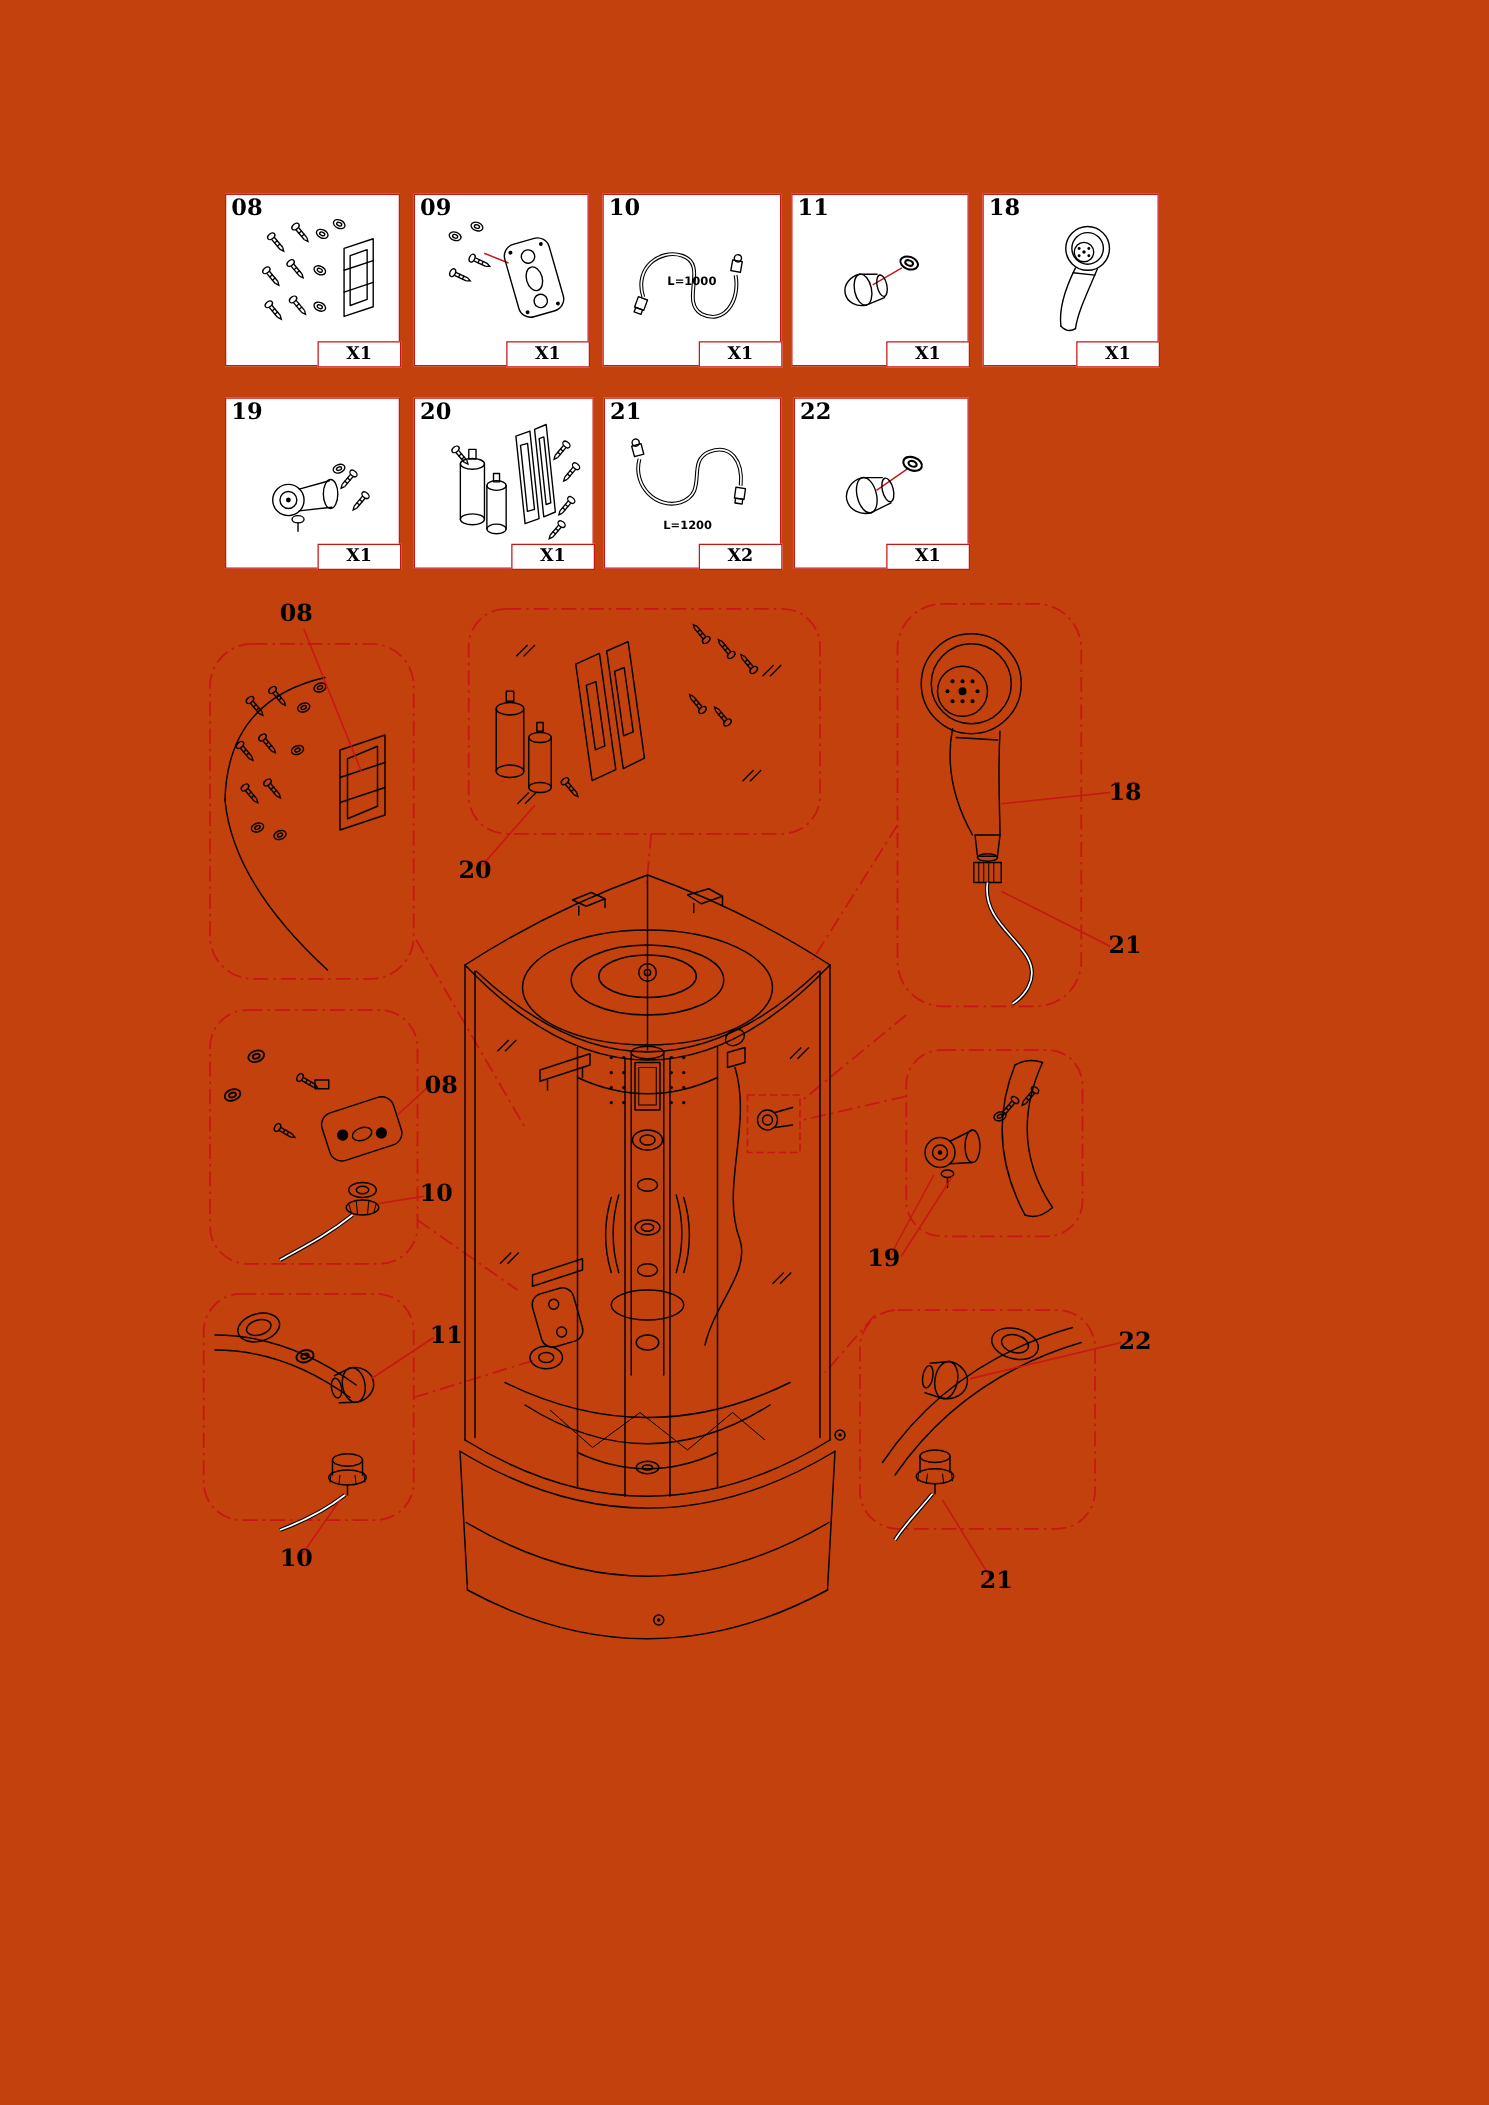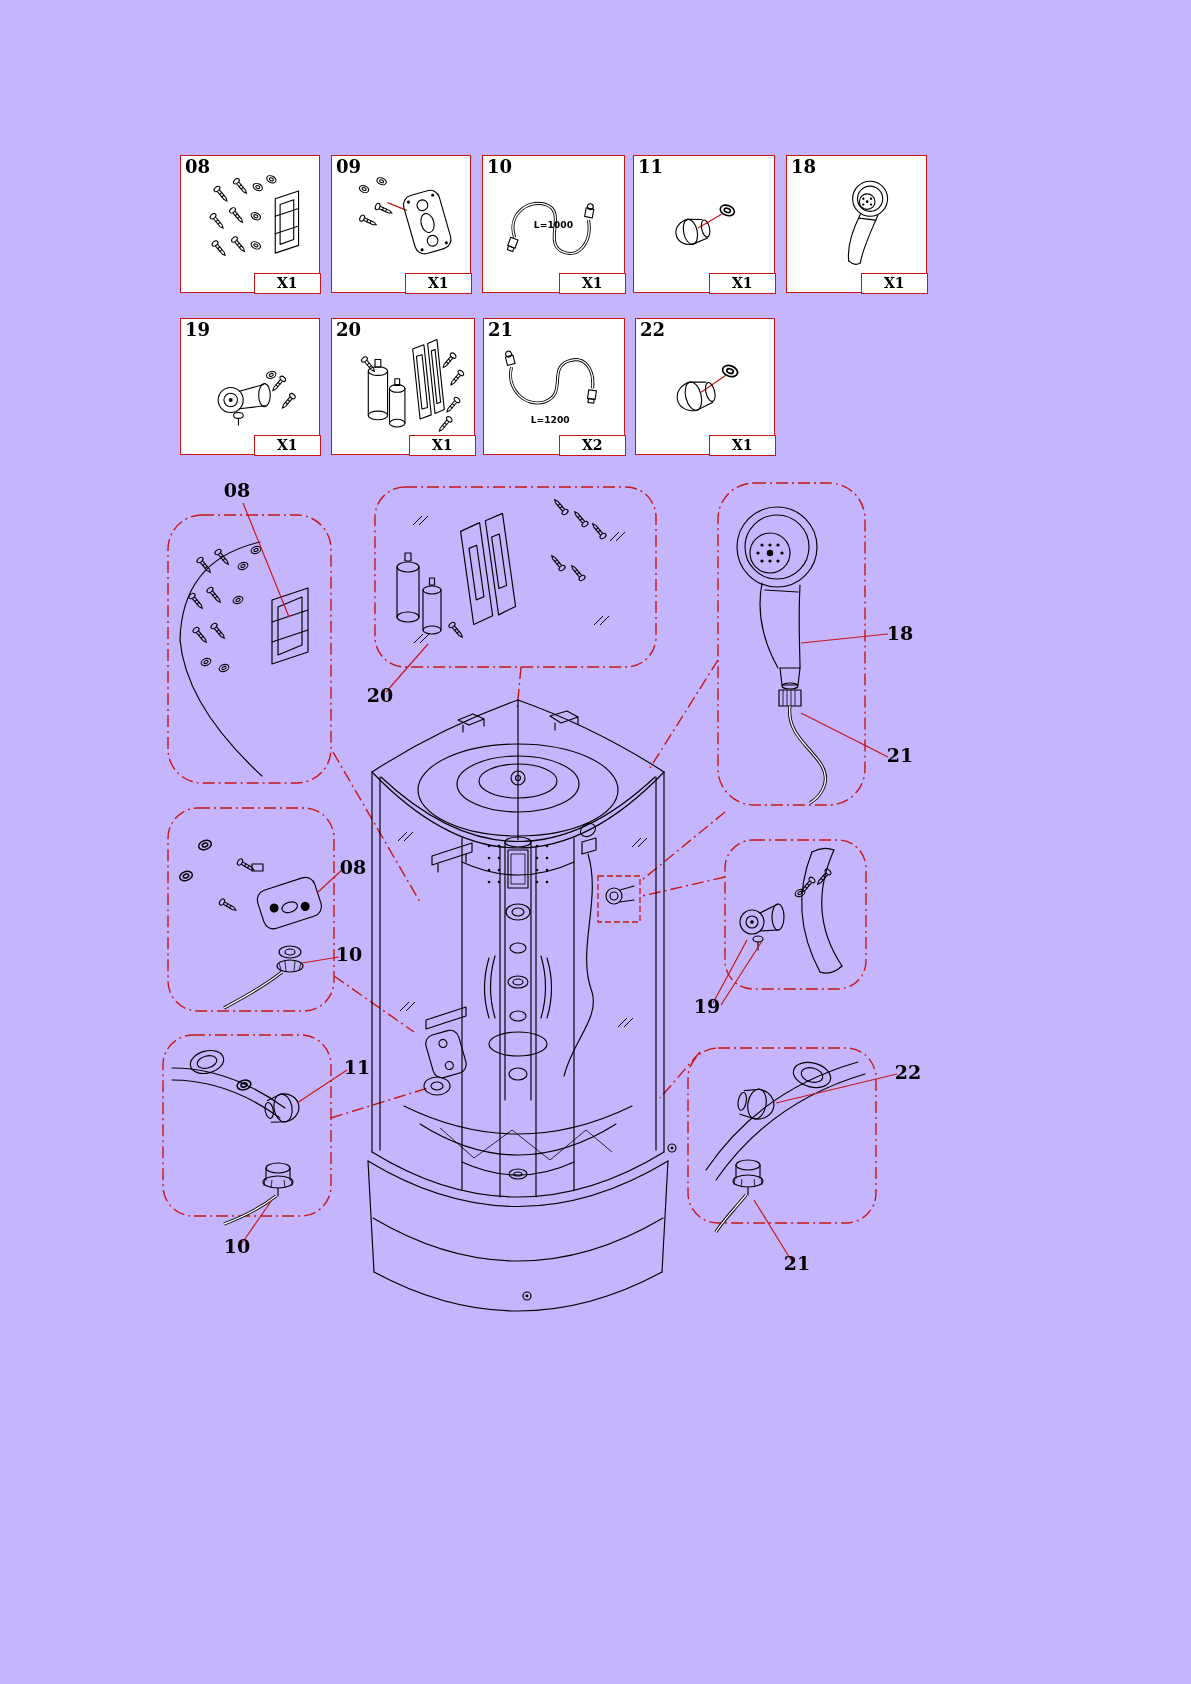--- a/index.html
+++ b/index.html
@@ -1,16 +1,16 @@
 <!DOCTYPE html>
 <html><head>
 <meta charset="utf-8">
 <style>
   html,body{margin:0;padding:0;background:#fff}
-  #page{position:relative;width:1191px;height:1684px;background:#c4b5fd;
+  #page{position:relative;width:1191px;height:1684px;background:#c2410c;
         font-family:"DejaVu Serif",serif;overflow:hidden}
   .pbox{position:absolute;border:1.6px solid #c81616;background:#fff;box-sizing:border-box}
   .pnum{position:absolute;top:0;left:4px;font-weight:bold;font-size:18px;color:#000;line-height:22px}
   .qty{position:absolute;right:-1.6px;bottom:-1.6px;border:1.6px solid #c81616;background:#fff;
        font-weight:bold;font-size:14px;padding:0 22px;color:#000;line-height:19px}
   .pdraw{position:absolute;left:0;top:0;width:100%;height:100%}
   #diagram{position:absolute;left:0;top:0}
   .blk{stroke:#000;fill:none;stroke-width:1.15;stroke-linecap:round;stroke-linejoin:round}
   .blkthin{stroke:#000;fill:none;stroke-width:0.8}
   .blk2{stroke:#000;fill:none;stroke-width:3.2}

